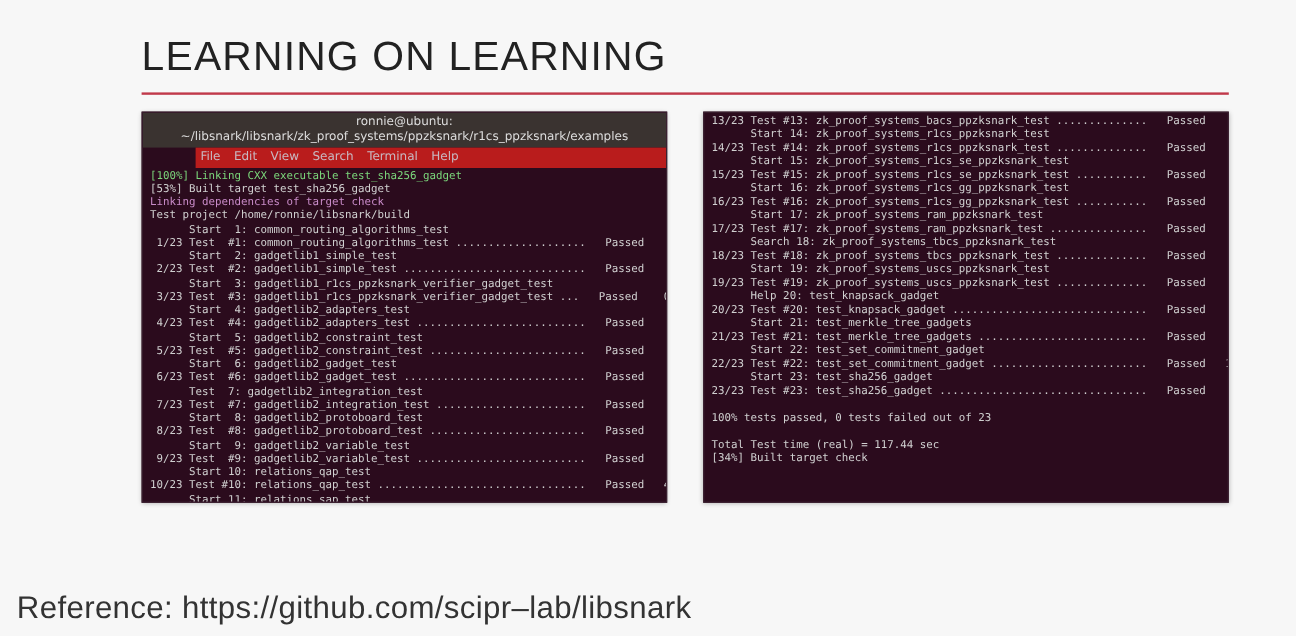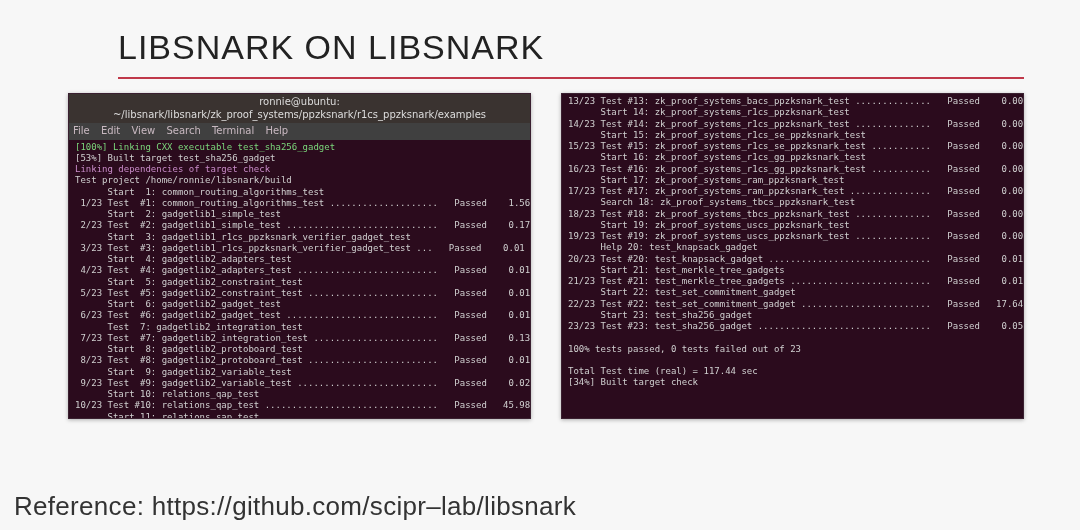--- a/index.html
+++ b/index.html
@@ -20,21 +20,21 @@
     margin: 28px 0 10px 118px;
   }
   .divider {
     height: 2px;
     background: #c0394a;
     margin: 8px 56px 14px 118px;
   }
   .panels {
     display: flex;
     gap: 30px;
-    padding: 0 56px 0 68px;
+    padding: 0 56px 0 118px;
   }
   .term {
     flex: 1;
     background: #2b0b1d;
     color: #ccc;
     font-family: "DejaVu Sans Mono", Consolas, monospace;
     font-size: 9px;
     line-height: 1.25;
     border: 1px solid #3a2030;
     box-shadow: 0 1px 4px rgba(0,0,0,0.3);
@@ -43,25 +43,26 @@
   }
   .term-titlebar {
     background: #3a3330;
     color: #ddd;
     font-family: "DejaVu Sans", Arial, sans-serif;
     font-size: 10px;
     padding: 2px 8px;
     text-align: center;
   }
   .term-menubar {
-    background: #404040;
+    background: #b91c1c;
     color: #c8b8c0;
     font-family: "DejaVu Sans", Arial, sans-serif;
     font-size: 10px;
     padding: 2px 4px;
+    margin-left: 44px;
   }
   .term-menubar span {
     margin-right: 8px;
   }
   .term-body {
     padding: 2px 6px 6px 6px;
     white-space: pre;
     color: #d0d0d0;
   }
   .green { color: #7bd67b; }
@@ -72,21 +73,21 @@
     bottom: 8px;
     font-size: 26px;
     font-weight: 300;
     color: #333;
     letter-spacing: 0.3px;
   }
 </style>
 </head>
 <body>
 
-<div class="title">LIBSNARK ON LIBSNARK</div>
+<div class="title">LEARNING ON LEARNING</div>
 <div class="divider"></div>
 
 <div class="panels">
 
   <div class="term">
     <div class="term-titlebar">ronnie@ubuntu: ~/libsnark/libsnark/zk_proof_systems/ppzksnark/r1cs_ppzksnark/examples</div>
     <div class="term-menubar">
       <span>File</span>
       <span>Edit</span>
       <span>View</span>

